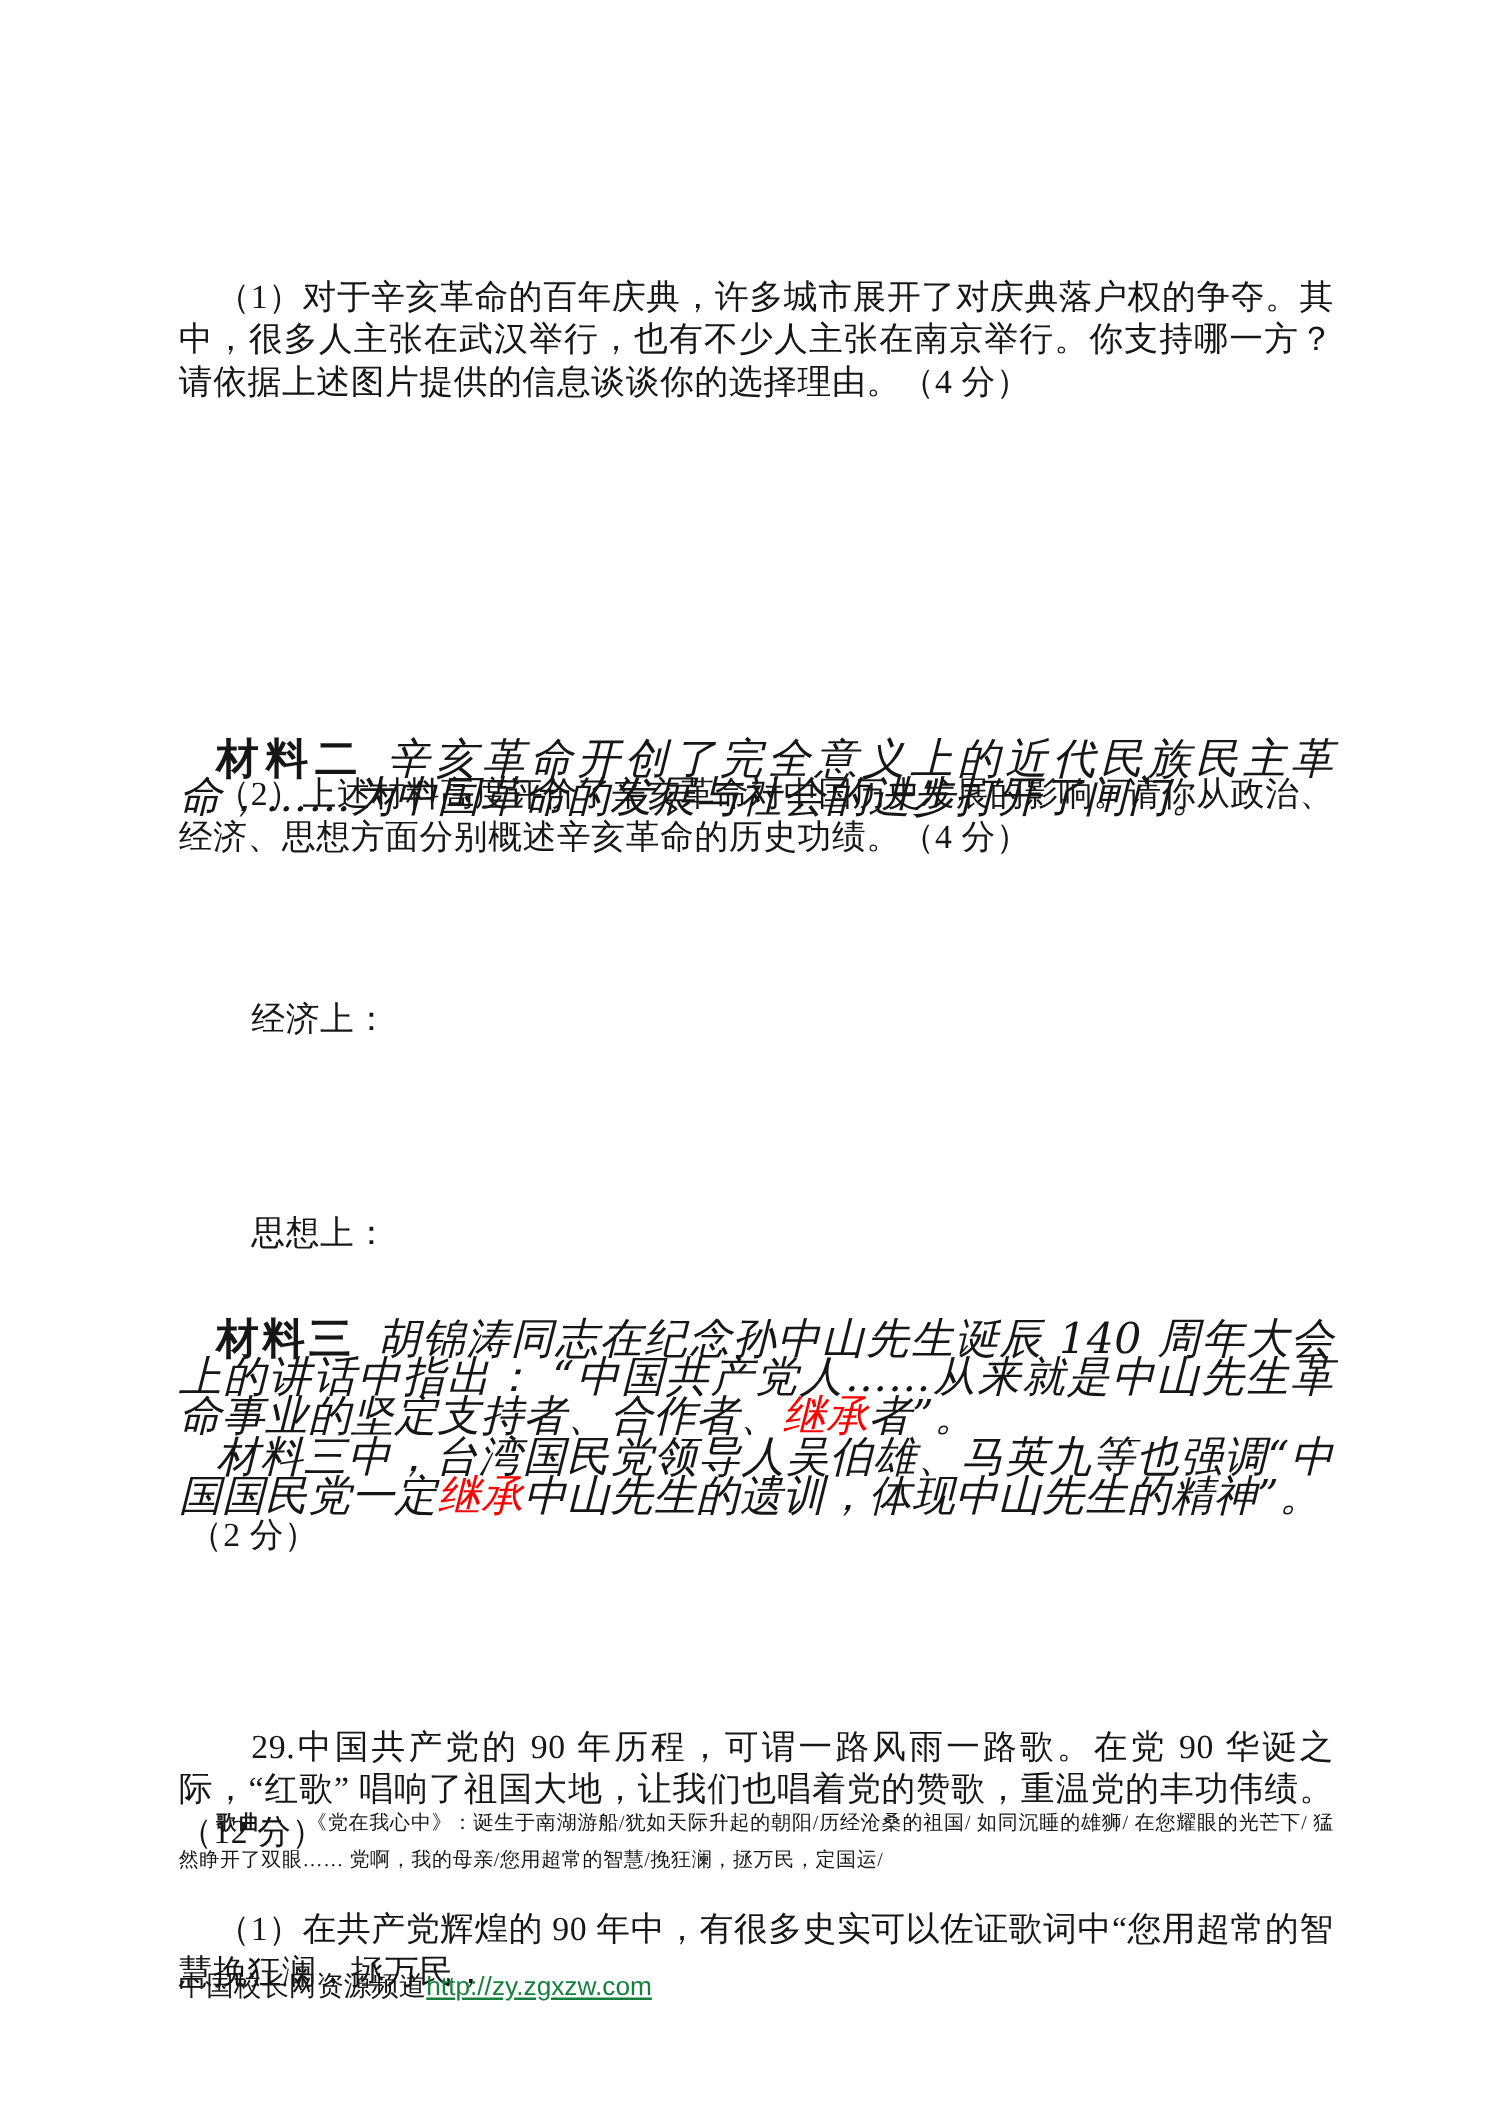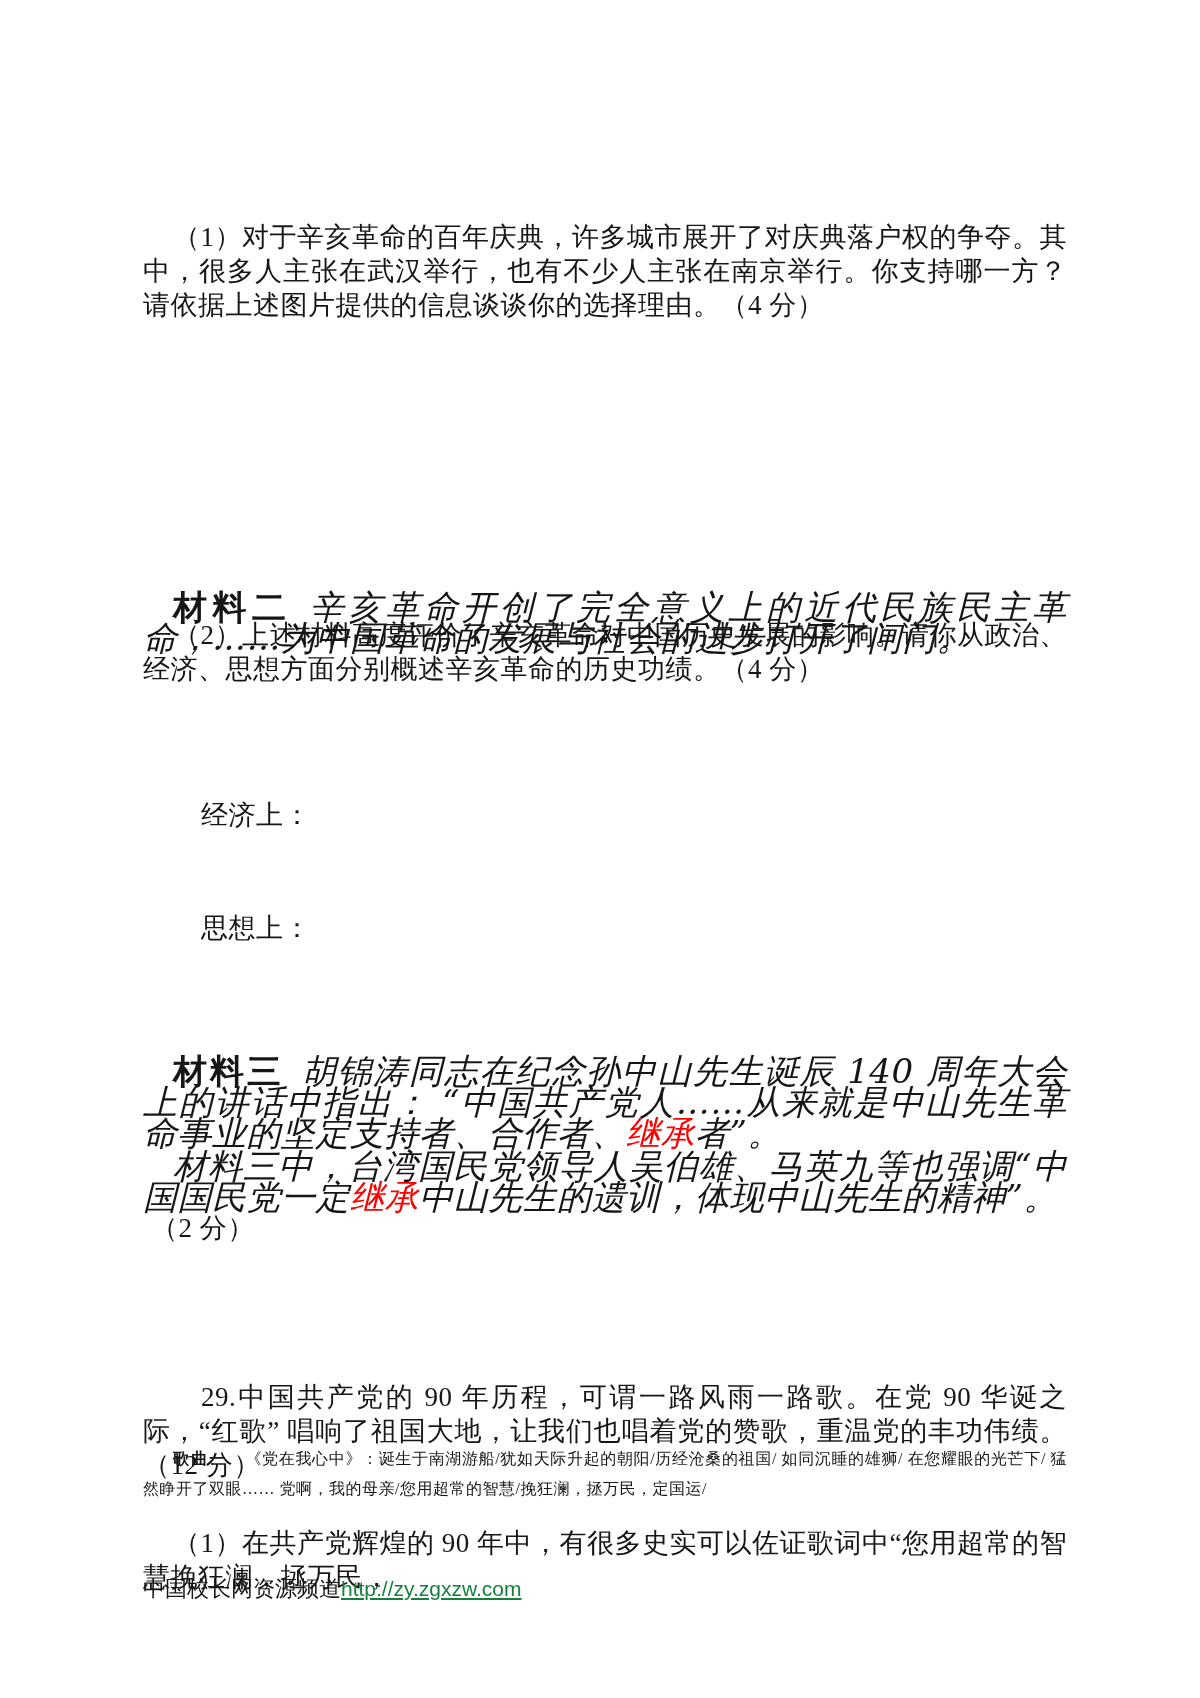--- a/index.html
+++ b/index.html
@@ -70,21 +70,21 @@
 
   <p class="block in1" style="top:220px">（1）对于辛亥革命的百年庆典，许多城市展开了对庆典落户权的争夺。其中，很多人主张在武汉举行，也有不少人主张在南京举行。你支持哪一方？请依据上述图片提供的信息谈谈你的选择理由。（4 分）</p>
 
   <p class="block kai in1" style="top:554px"><span class="label">材料二</span><span>辛亥革命开创了完全意义上的近代民族民主革命，……为中国革命的发展与社会的进步打开了闸门。</span></p>
 
   <p class="block in1" style="top:618px">（2）上述材料高度评价了辛亥革命对中国历史发展的影响。请你从政治、经济、思想方面分别概述辛亥革命的历史功绩。（4 分）</p>
 
 
   <p class="block in2" style="top:798px">经济上：</p>
 
-  <p class="block in2" style="top:911px">思想上：</p>
+  <p class="block in2" style="top:969px">思想上：</p>
 
   <p class="block kai in1" style="top:1018px"><span class="label">材料三</span><span>胡锦涛同志在纪念孙中山先生诞辰 140 周年大会上的讲话中指出： “中国共产党人……从来就是中山先生革命事业的坚定支持者、合作者、</span><span class="red">继承</span><span>者”。</span></p>
 
   <p class="block kai in1" style="top:1113px"><span>材料三中，台湾国民党领导人吴伯雄、马英九等也强调“中国国民党一定</span><span class="red">继承</span><span>中山先生的遗训，体现中山先生的精神”。</span></p>
 
 
   <p class="block in0" style="top:1211px">（2 分）</p>
 
   <p class="block in2" style="top:1380px">29.中国共产党的 90 年历程，可谓一路风雨一路歌。在党 90 华诞之际，“红歌” 唱响了祖国大地，让我们也唱着党的赞歌，重温党的丰功伟绩。（12 分）</p>
 

